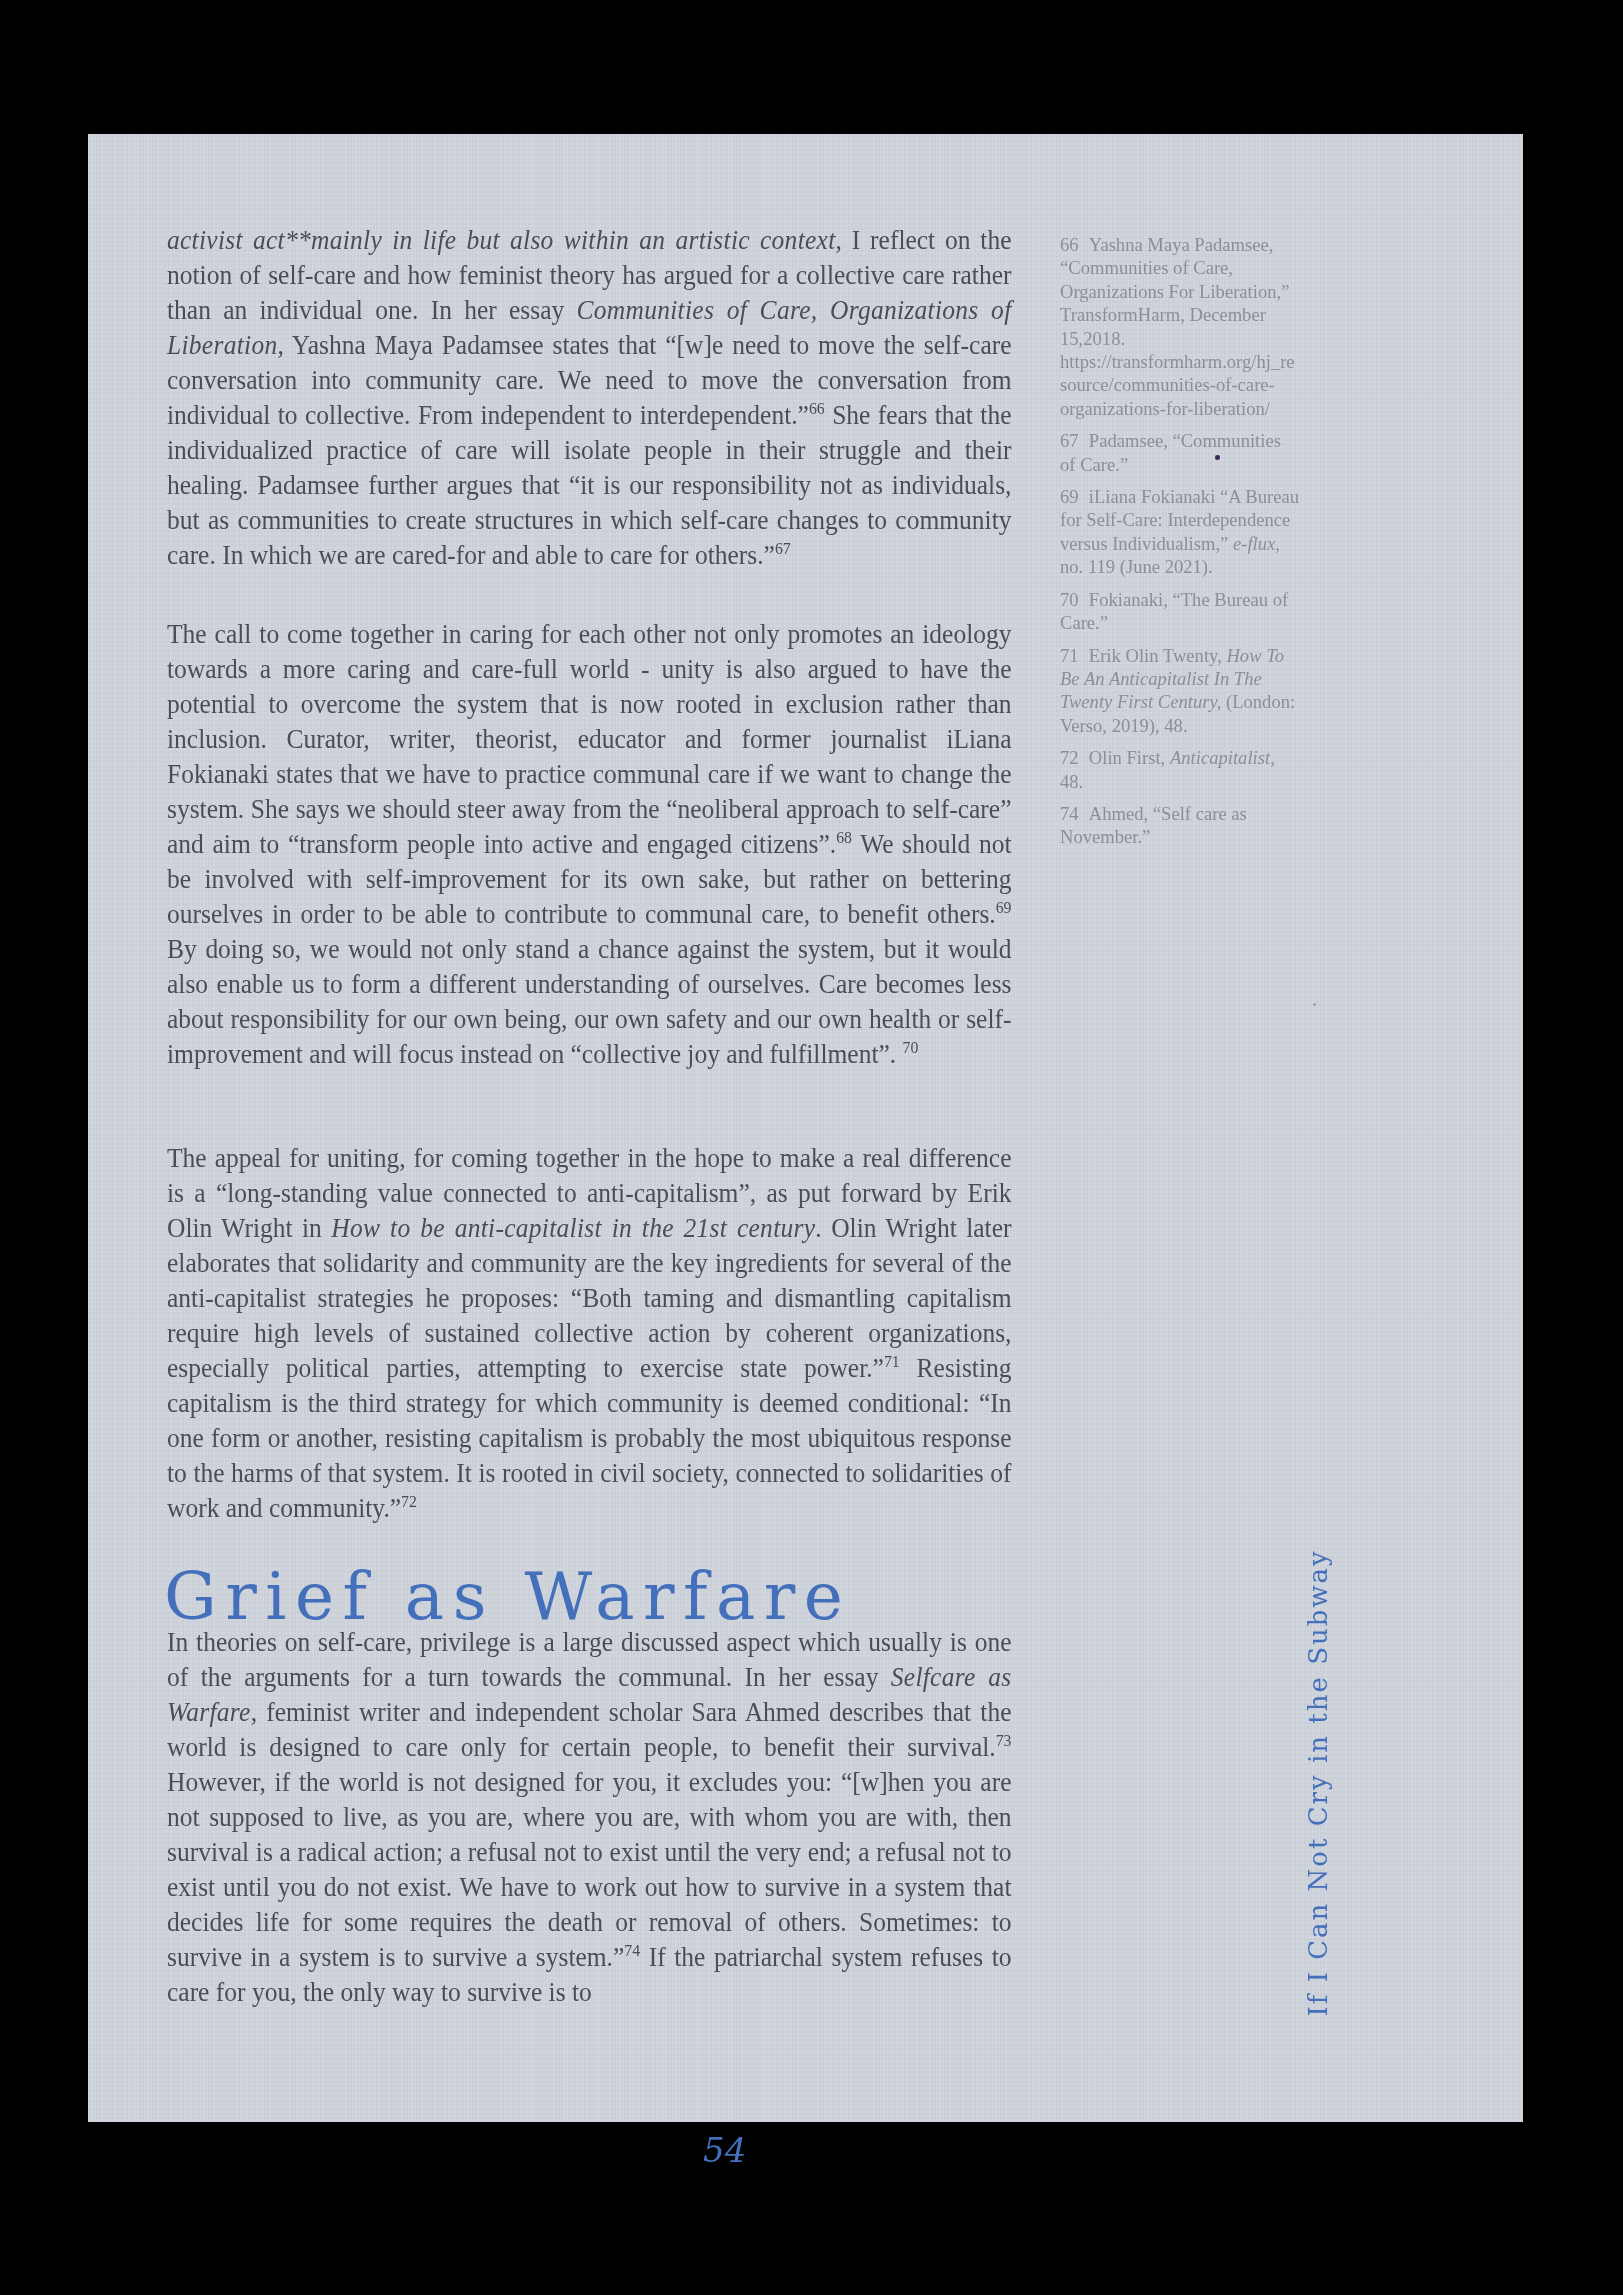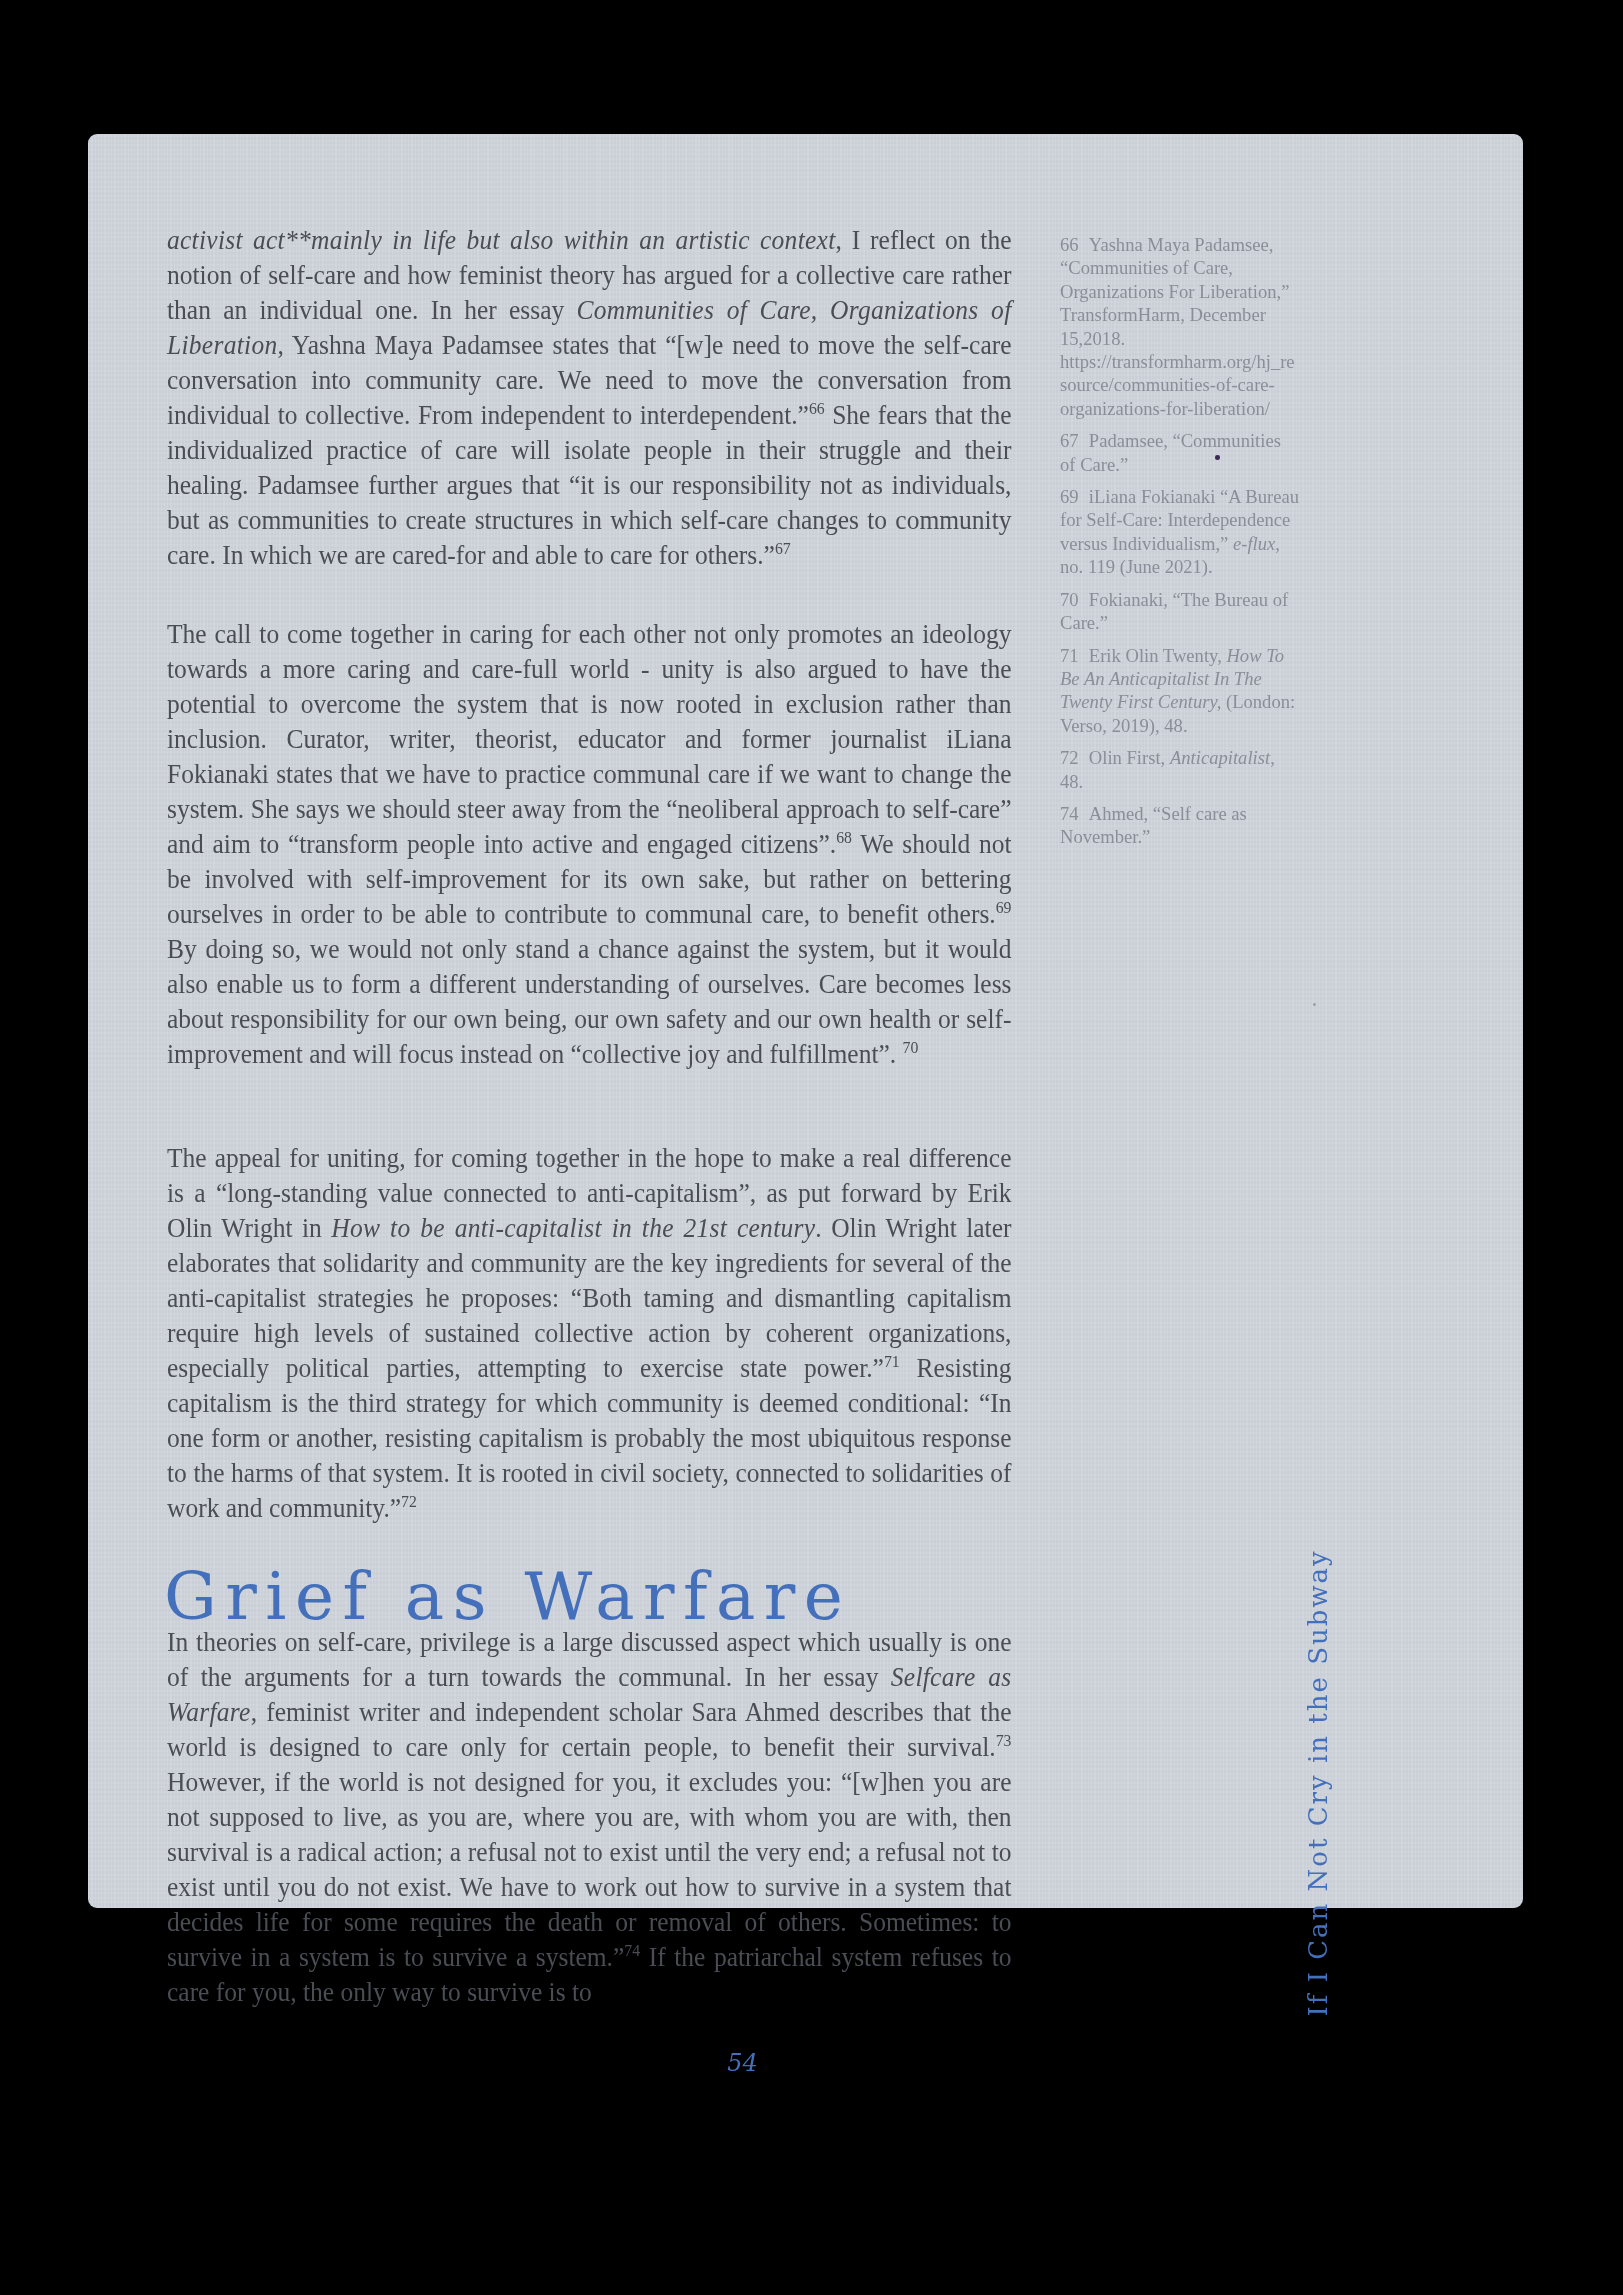--- a/index.html
+++ b/index.html
@@ -7,26 +7,25 @@
     --paper:#cfd4dc;
     --ink:#4a4d54;
     --fn:#8a8e98;
   }
   html,body{margin:0;padding:0;}
   body{
     width:1623px;height:2295px;position:relative;background:#000;
     font-family:"Liberation Serif","DejaVu Serif",serif;
   }
   .paper{
-    position:absolute;left:88px;top:134px;width:1435px;height:1774px;
+    position:absolute;left:88px;top:134px;width:1435px;height:1988px;
     background:var(--paper);
     background-image:
       repeating-linear-gradient(90deg, rgba(255,255,255,0.05) 0 1.3px, rgba(0,0,0,0.015) 1.3px 3.3px),
       repeating-linear-gradient(0deg, rgba(255,255,255,0.03) 0 2px, rgba(0,0,0,0.01) 2px 4.6px);
-    border-radius: 9px;
   }
   .body-para{
     position:absolute;left:79px;width:911px;
     transform:scaleX(0.927);transform-origin:0 0;
     margin:0;
     font-size:27.5px;line-height:35px;color:var(--ink);
     text-align:justify;
   }
   .body-para i{letter-spacing:0.3px;}
   sup{font-size:0.62em;line-height:0;vertical-align:super;}
@@ -48,24 +47,23 @@
   .footnote{margin:9px;}
   .fn-num{padding-right:0.55em;}
   .side-label{
     position:absolute;left:1019px;top:1655px;width:421px;height:34px;
     transform:rotate(-90deg);
     font-family:"DejaVu Serif",serif;
     font-size:26px;line-height:34px;letter-spacing:2px;
     color:var(--accent);text-align:center;white-space:nowrap;
   }
   .page-number{
-    position:absolute;left:615px;top:1915px;width:79px;
-    text-align:center;
+    position:absolute;left:615px;top:1996px;width:79px;
     font-family:"DejaVu Serif",serif;font-style:italic;
-    font-size:24px;color:var(--accent);
+    font-size:34px;color:var(--accent);
   }
   .speck{position:absolute;border-radius:50%;}
   .speck-1{left:1127px;top:321px;width:4.6px;height:4.6px;background:#3d2a52;}
   .speck-2{left:1225px;top:869px;width:3.3px;height:3.3px;background:#9aa0ab;}
 </style>
 </head>
 <body>
 
 <div class="paper">
 

